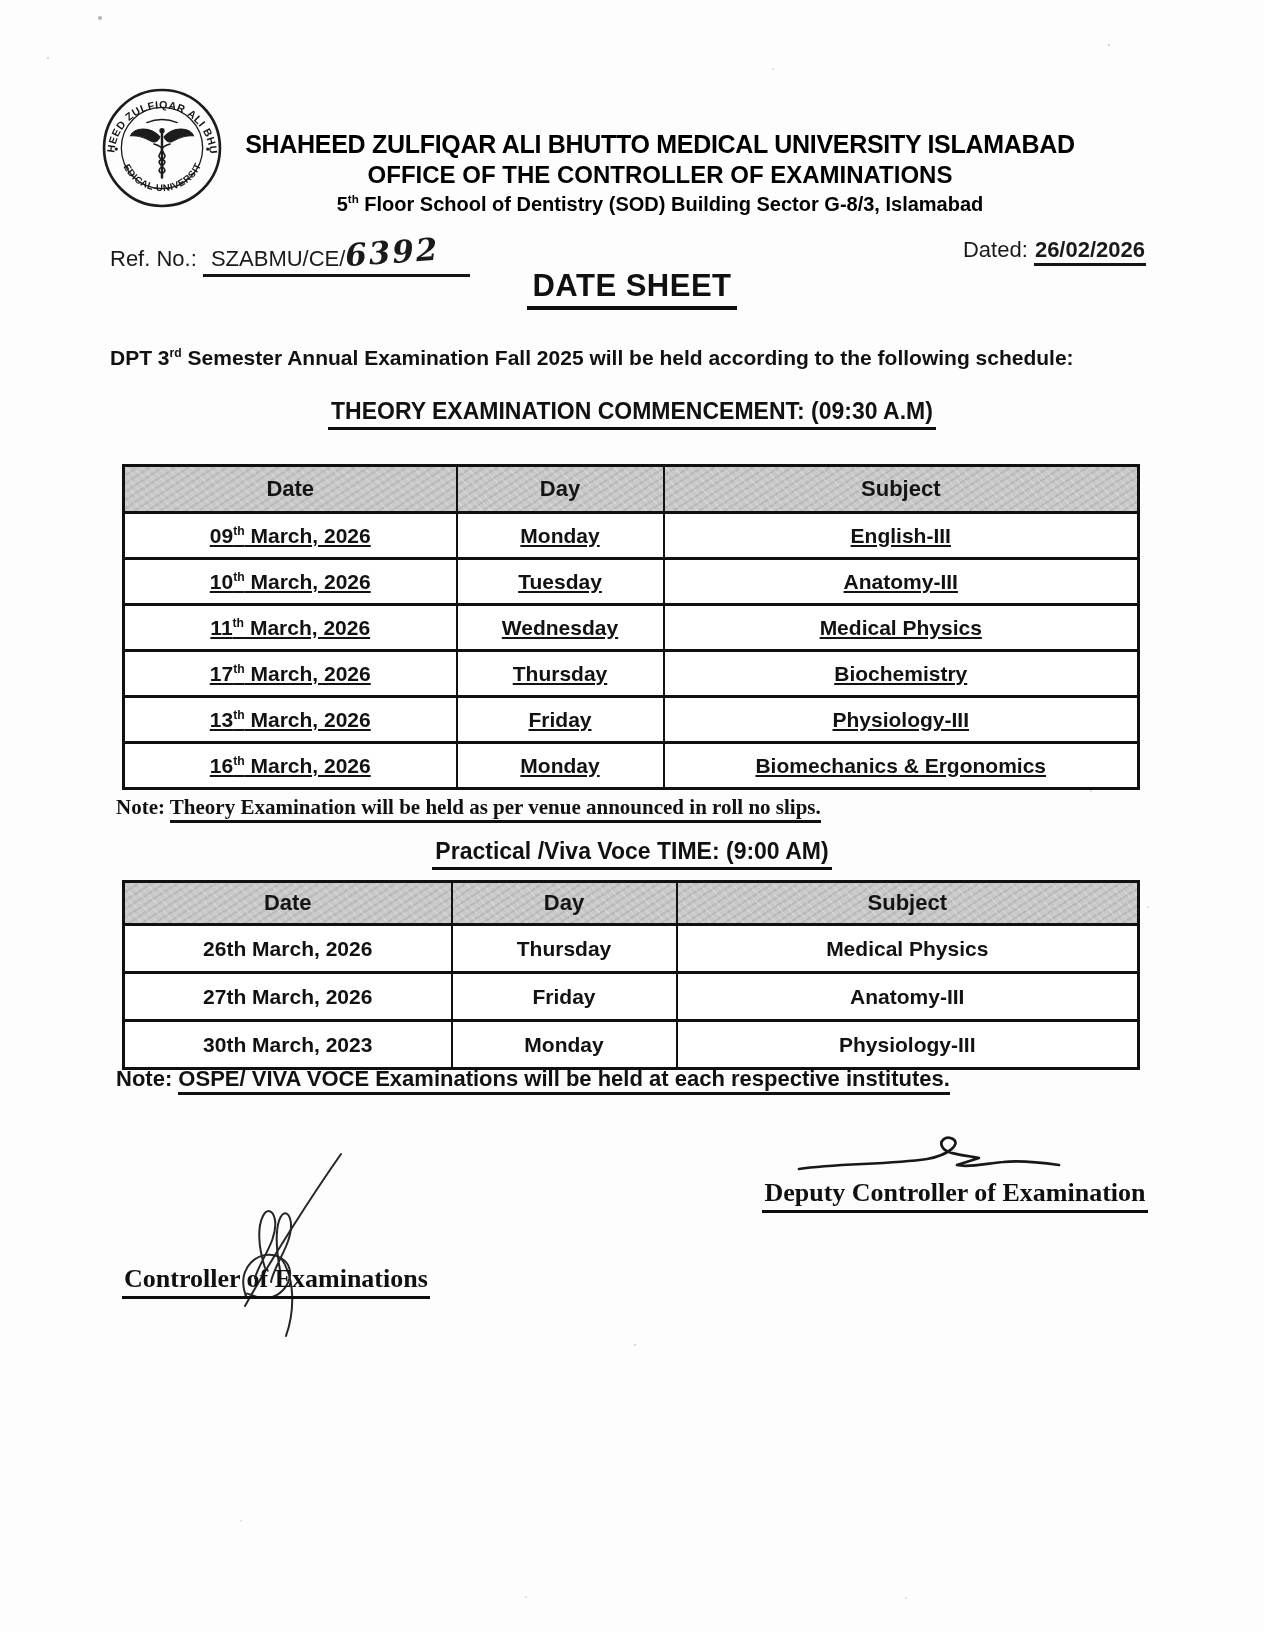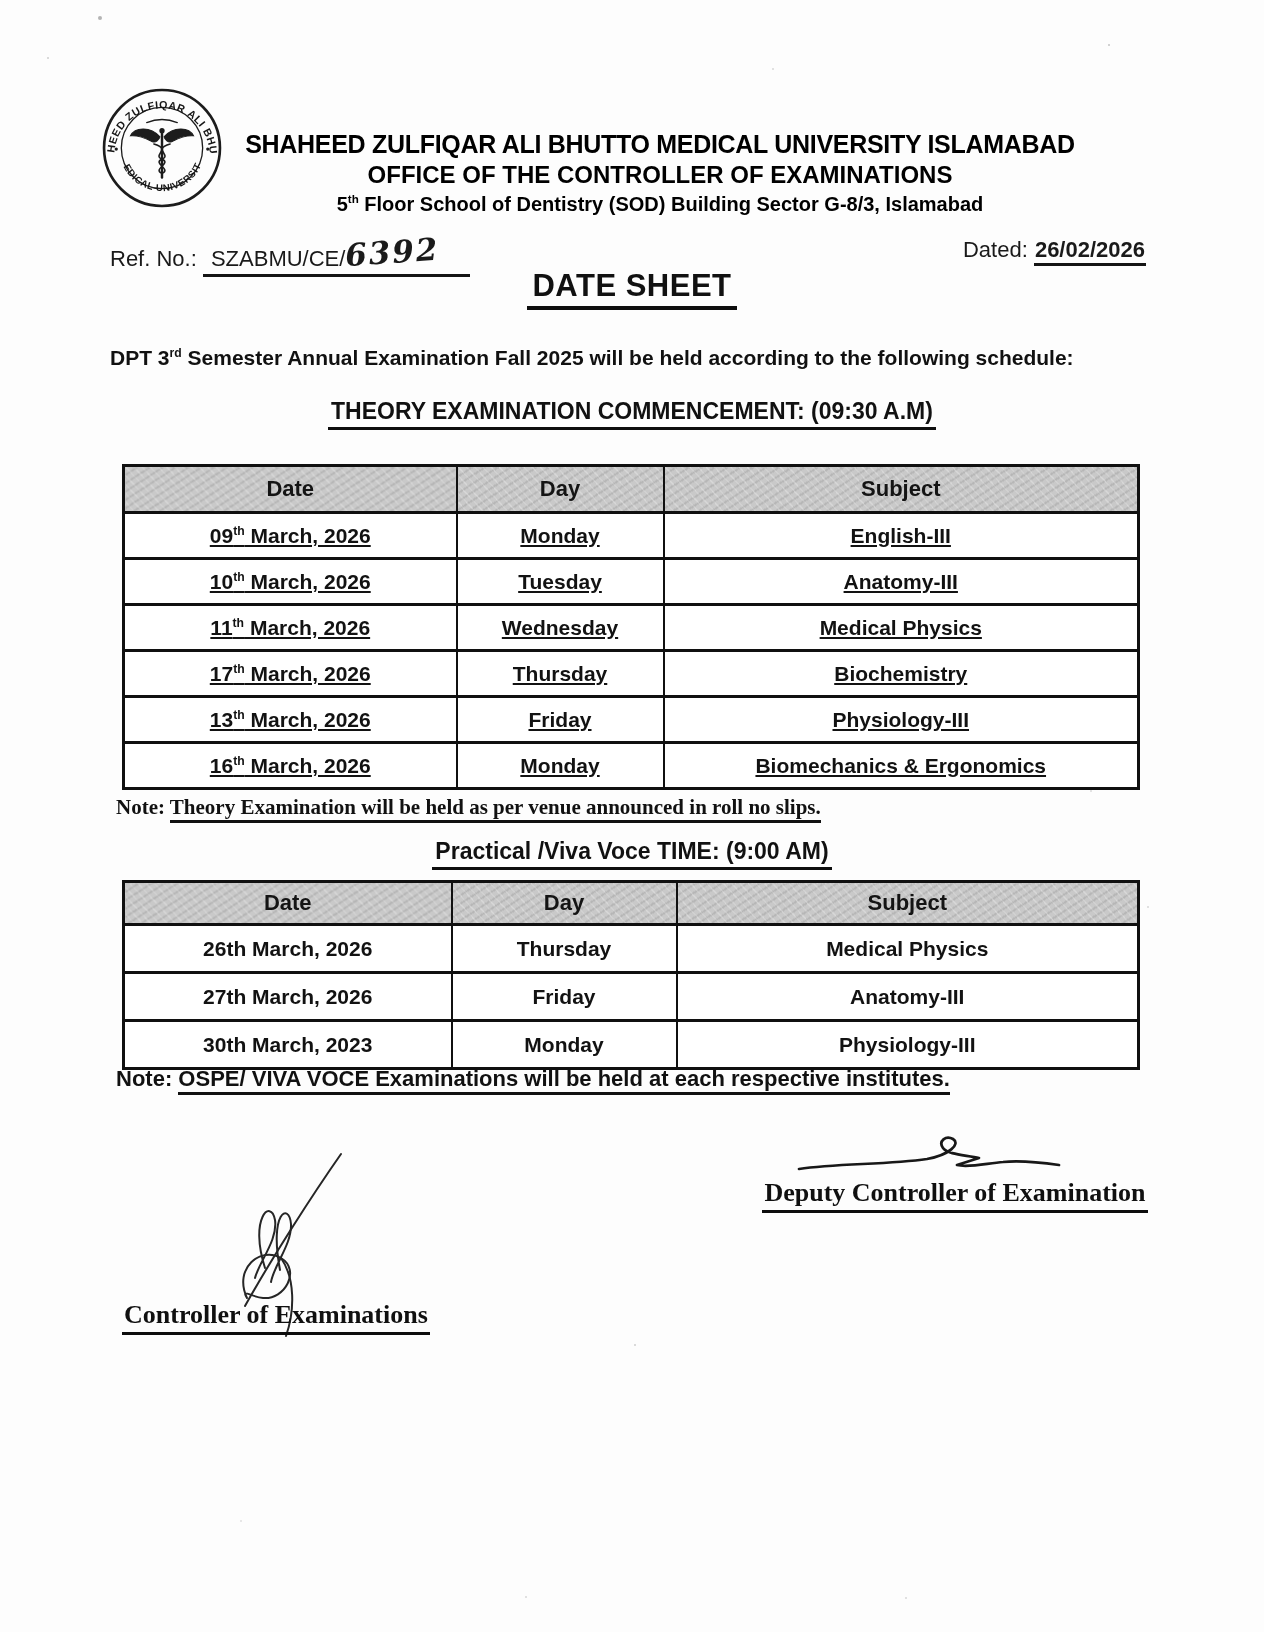--- a/index.html
+++ b/index.html
@@ -56,21 +56,21 @@
   .tbl2 td{height:43px;}
   
   .note{left:116px;font-weight:bold;color:#111;}
   .note1{top:795px;font-size:21px;font-family:Liberation Serif, serif;}
   .note2{top:1066px;font-size:22px;}
   .note-underlined{border-bottom:3px solid #111;padding-bottom:1px;}
   
   .sig-label{font-family:"Liberation Serif",serif;font-weight:bold;font-size:26px;color:#101010;}
   .sig-label span{display:inline-block;border-bottom:3.5px solid #0d0d0d;padding:0 2px 2px;}
   .deputy-label{left:745px;top:1178px;width:420px;text-align:center;}
-  .controller-label{left:122px;top:1264px;margin-top:36px;}
+  .controller-label{left:122px;top:1264px;}
   .deputy-sig{left:795px;top:1133px;width:270px;height:44px;}
   .controller-sig{left:183px;top:1146px;width:210px;height:196px;}
   svg{display:block;}
   
   .noise{left:0;top:0;width:2px;height:2px;background:transparent;border-radius:50%;
     box-shadow:
       99px 17px 0 1px rgba(90,90,90,.45),
       47px 57px 0 0 rgba(120,120,120,.35),
       1108px 44px 0 0 rgba(110,110,110,.4),
       772px 68px 0 0 rgba(130,130,130,.3),

